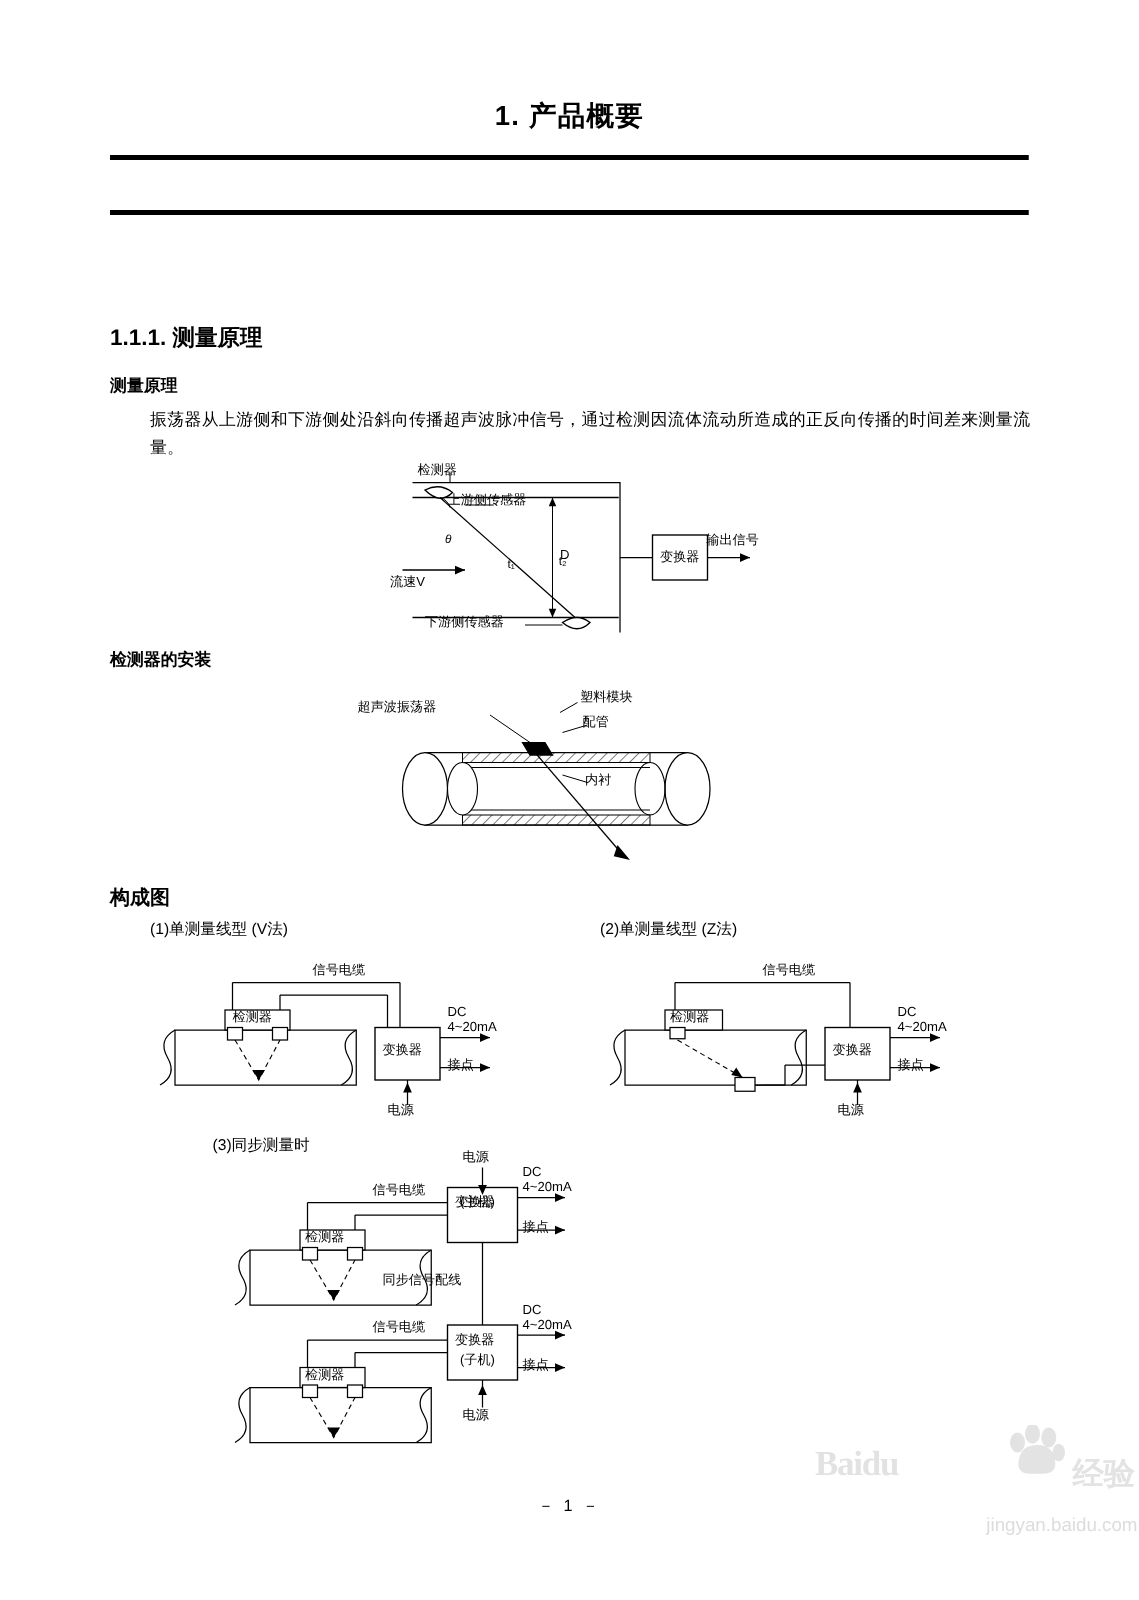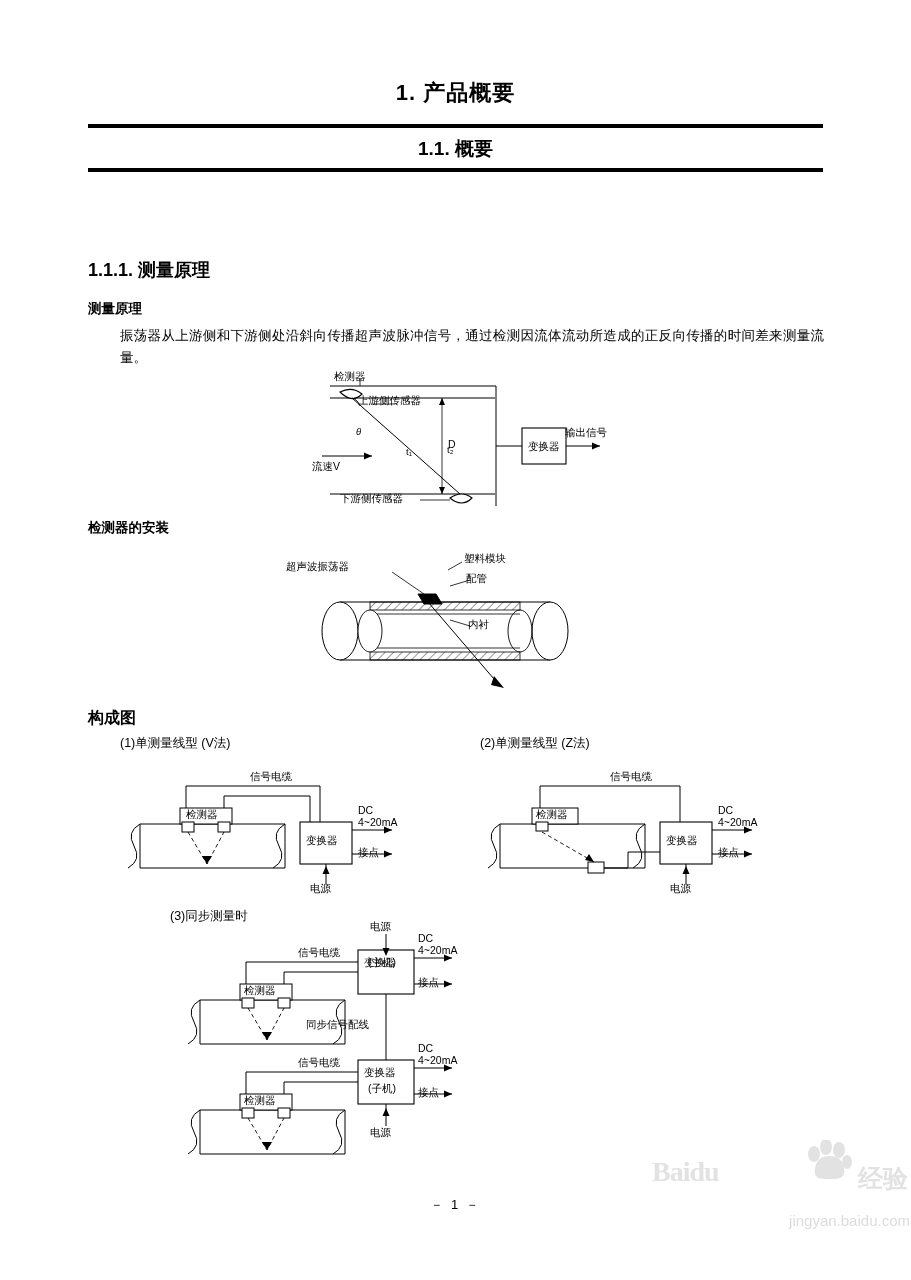--- a/index.html
+++ b/index.html
@@ -66,21 +66,20 @@
     position:absolute; right:4px; top:16px; font-size:25px; color:#d8d8d8; font-weight:bold;
   }
 </style>
 </head>
 <body>
 
 <div class="page">
 
   <div class="h1">1. 产品概要</div>
   <div class="rule r1"></div>
-  <div class="h2">1.1. 概要</div>
   <div class="rule r2"></div>
 
 
   <div class="h3">1.1.1. 测量原理</div>
 
   <div class="h4" style="left:88px; top:300px;">测量原理</div>
 
   <div class="body-indent">振荡器从上游侧和下游侧处沿斜向传播超声波脉冲信号，通过检测因流体流动所造成的正反向传播的时间差来测量流量。</div>
 
   <div class="fig" style="left:300px; top:376px; width:320px; height:140px;">

